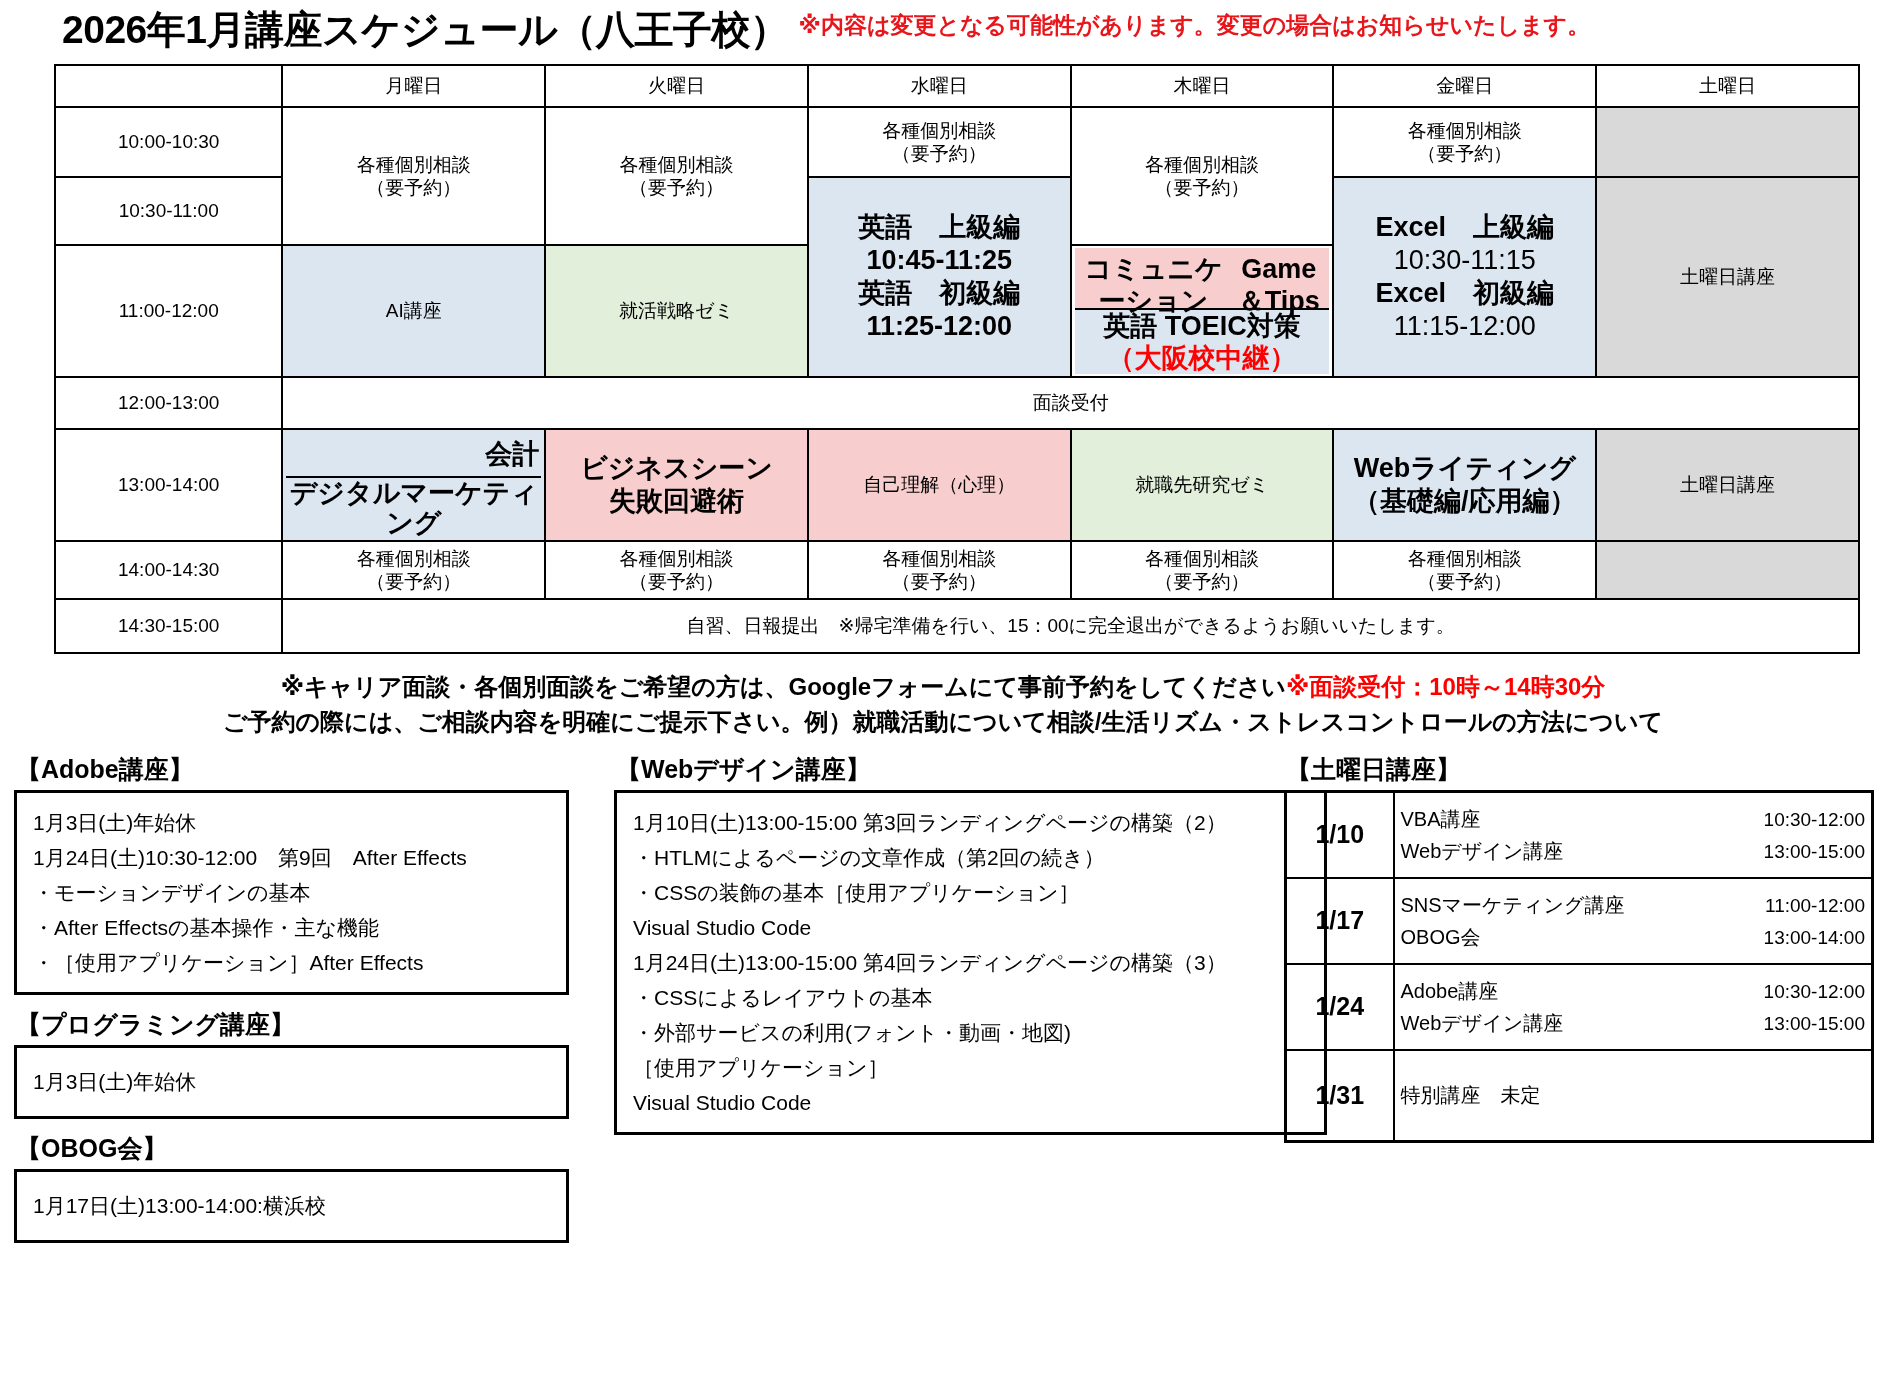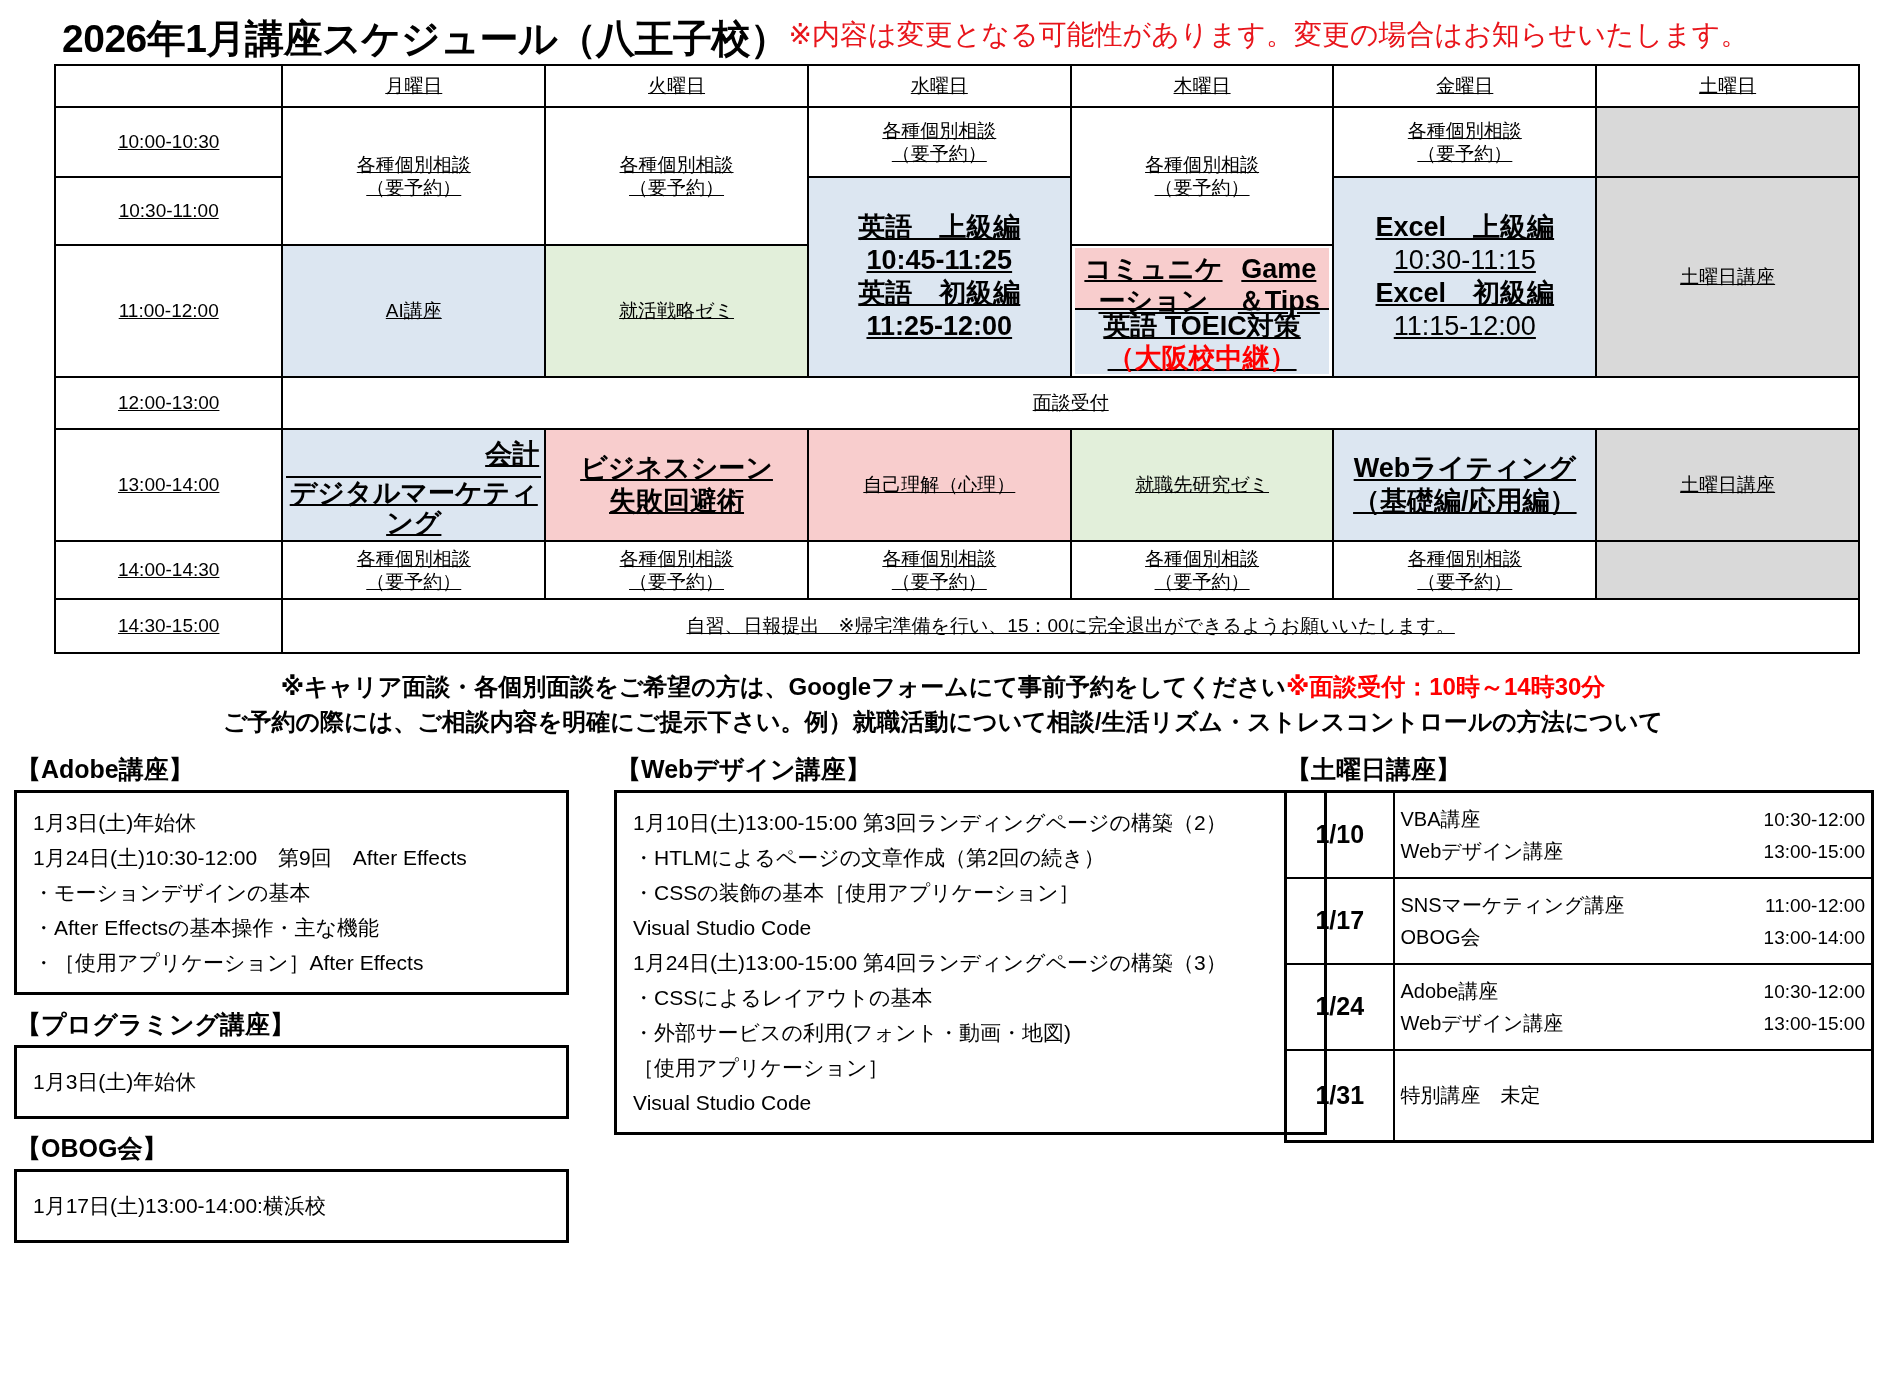--- a/index.html
+++ b/index.html
@@ -12,41 +12,41 @@
     height: 1392px;
     font-family: "Liberation Sans", "DejaVu Sans", sans-serif;
     color: #000000;
     position: relative;
     overflow: hidden;
   }
 
   
   .title-row {
     display: flex;
-    align-items: flex-end;
     padding: 10px 0 6px 62px;
     height: 64px;
   }
   .doc-title {
     font-size: 39px;
     font-weight: bold;
     letter-spacing: -0.5px;
     white-space: nowrap;
     line-height: 1;
   }
   .title-note {
     color: #e8151b;
-    font-size: 28px;
-    font-weight: normal;
-    white-space: nowrap;
+    font-size: 23px;
+    font-weight: bold;
+    white-space: nowrap;
+    margin-left: 10px;
     padding-bottom: 4px;
   }
 
   
-  .sched-wrap { padding: 0 0 0 54px; text-decoration: underline; }
+  .sched-wrap { padding: 0 0 0 54px; }
   table.sched {
     border-collapse: collapse;
     width: 1806px;
     table-layout: fixed;
   }
   table.sched td, table.sched th {
     border: 2px solid #000;
     text-align: center;
     vertical-align: middle;
     font-size: 19px;

